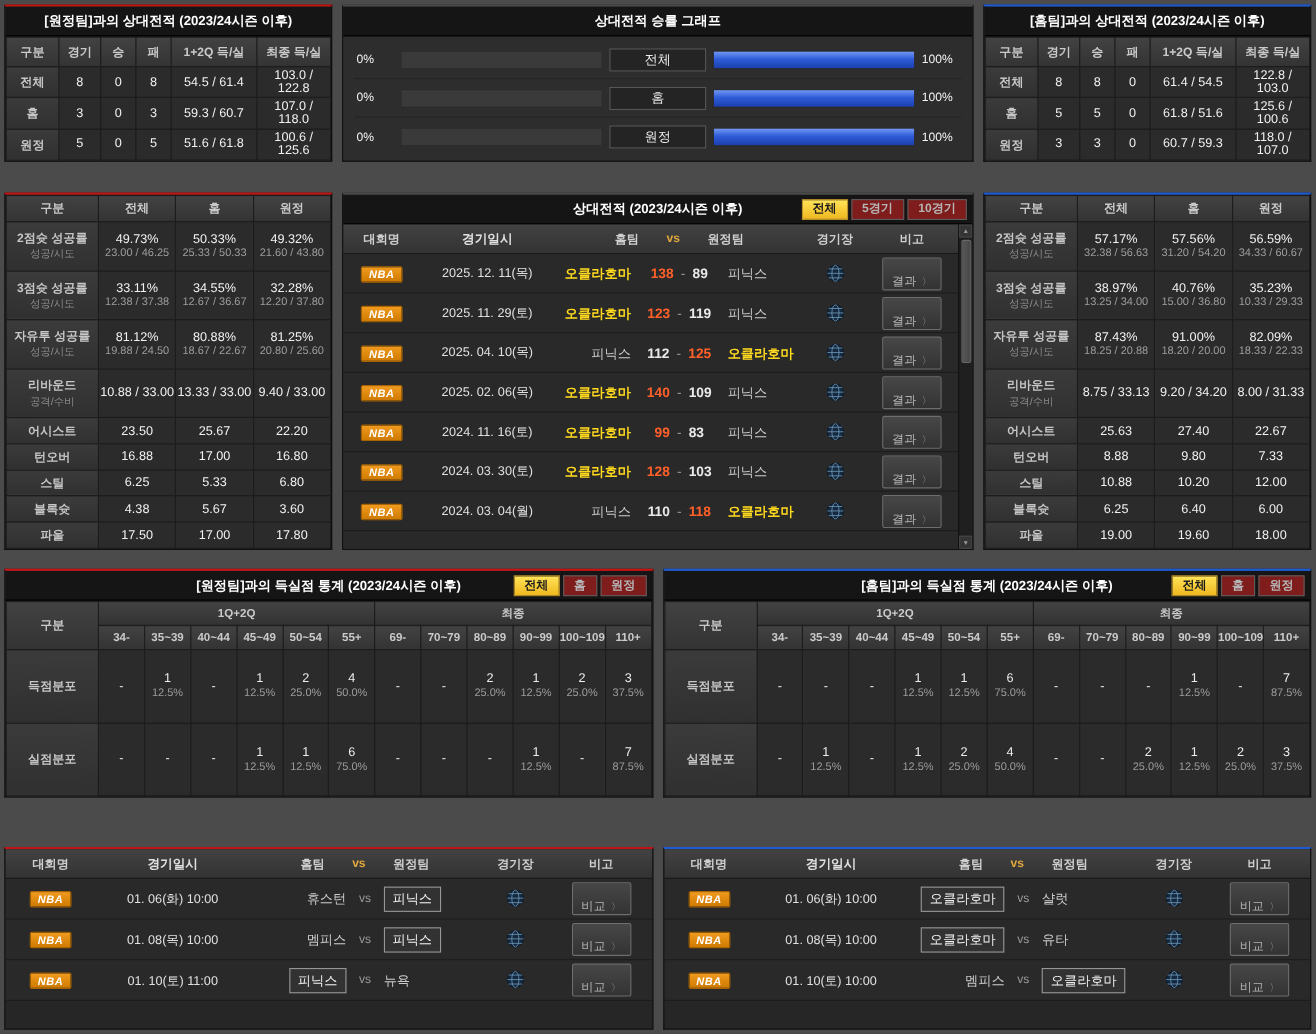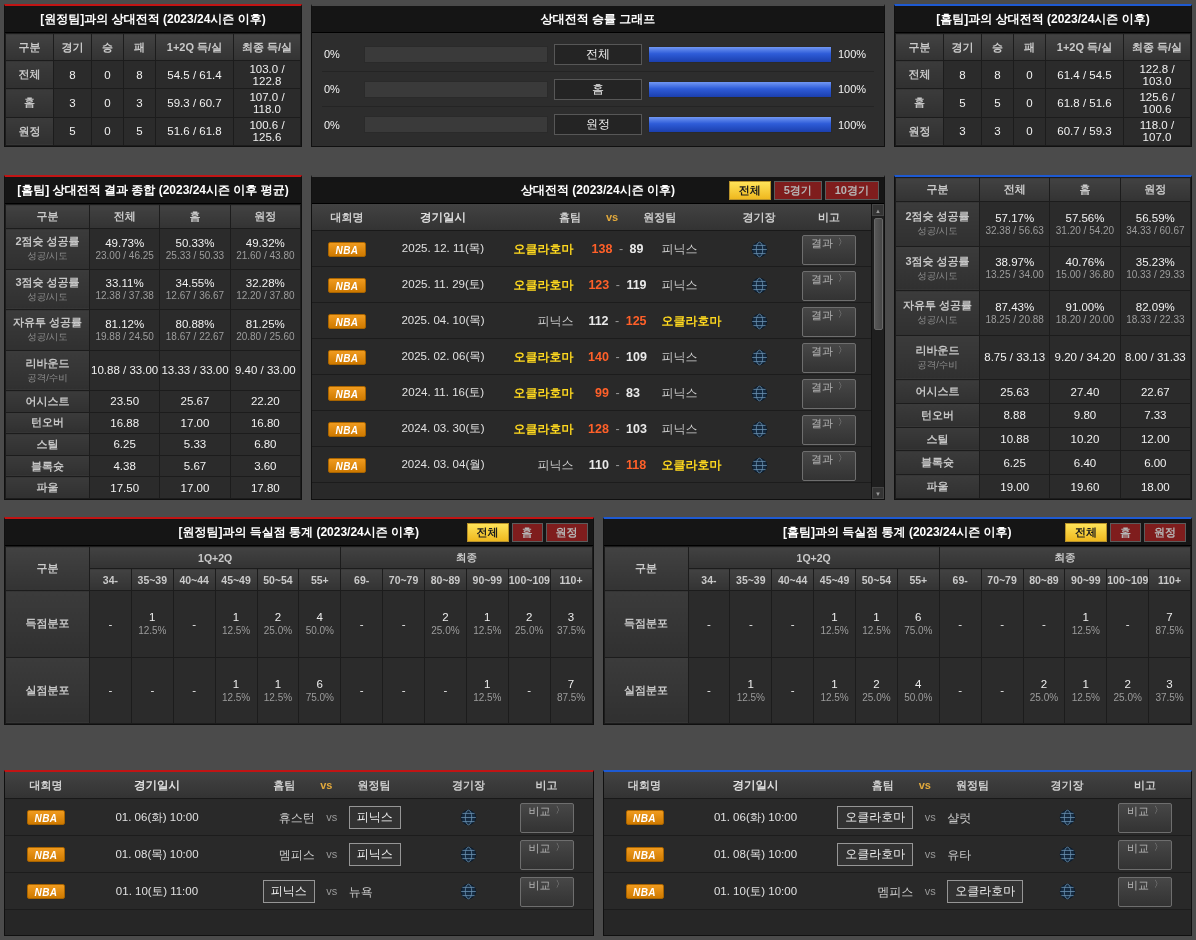--- a/index.html
+++ b/index.html
@@ -48,21 +48,21 @@
 .tname{flex:1;min-width:0}
 .tname.home{text-align:right}
 .tname.away{text-align:left}
 .tn{display:inline-block;font-size:12px;color:#cbcbcb}
 .tn.win{color:#ffd91e;font-weight:bold}
 .tn.boxed{border:1px solid #969696;padding:2px 7px;background:#323232;color:#efefef}
 .scorebox{width:88px;flex:none;text-align:center;color:#e9e9e9;font-weight:bold;font-size:12.5px}
 .scorebox .winscore{color:#ff6029}
 .scorebox .dash{color:#9a9a9a;margin:0 3px;font-weight:normal}
 .nba{display:inline-block;width:38px;height:15px;line-height:15px;background:linear-gradient(#f09b1f,#cf7a00);border:1px solid #a86400;border-radius:2px;color:#fff;font-weight:bold;font-style:italic;font-size:10px;letter-spacing:.5px;text-align:center}
-.mini-btn{display:inline-flex;align-items:flex-start;gap:5px;height:30px;padding:0 8px;background:linear-gradient(#474747,#333);border:1px solid #6e6e6e;border-radius:2px;color:#b4b4b4;font-size:11px;cursor:pointer;font-family:inherit}
+.mini-btn{display:inline-flex;align-items:flex-end;gap:5px;height:30px;padding:0 8px;background:linear-gradient(#474747,#333);border:1px solid #6e6e6e;border-radius:2px;color:#b4b4b4;font-size:11px;cursor:pointer;font-family:inherit}
 .mini-btn .arr{font-size:9px;color:#989898}
 .partial{height:19px;background:#292929}
 
 .sbar{position:absolute;top:0;right:0;bottom:0;width:13px;background:#1f1f1f;border-left:1px solid #121212;display:flex;flex-direction:column;align-items:center}
 .sbtn{height:12px;width:100%;font-size:6px;color:#9a9a9a;text-align:center;line-height:12px;background:#343434;border:1px solid #454545;cursor:pointer}
 .sbtn.down{margin-top:auto}
 .sthumb{width:9px;height:112px;margin-top:2px;background:linear-gradient(90deg,#585858,#474747);border:1px solid #686868;border-radius:2px;cursor:grab}
 
 .gbody{flex:1;padding:4px 10px;display:flex;flex-direction:column;justify-content:space-around;background:#2d2d2d}
 .grow{display:flex;align-items:center;height:35px;border-bottom:1px solid #242424}
@@ -250,21 +250,20 @@
               <td>118.0 / 107.0</td>
             </tr>
           </tbody>
       </table>
     </section>
   </div>
 
   <div class="row r2">
 
     <section class="panel w-side red">
-      <div class="ptitle">[홈팀] 상대전적 결과 종합 (2023/24시즌 이후 평균)</div>
       <table class="stats-tbl">
         <colgroup>
             <col class="cgl">
             <col>
             <col>
             <col>
           </colgroup>
         <thead>
           <tr>
 

